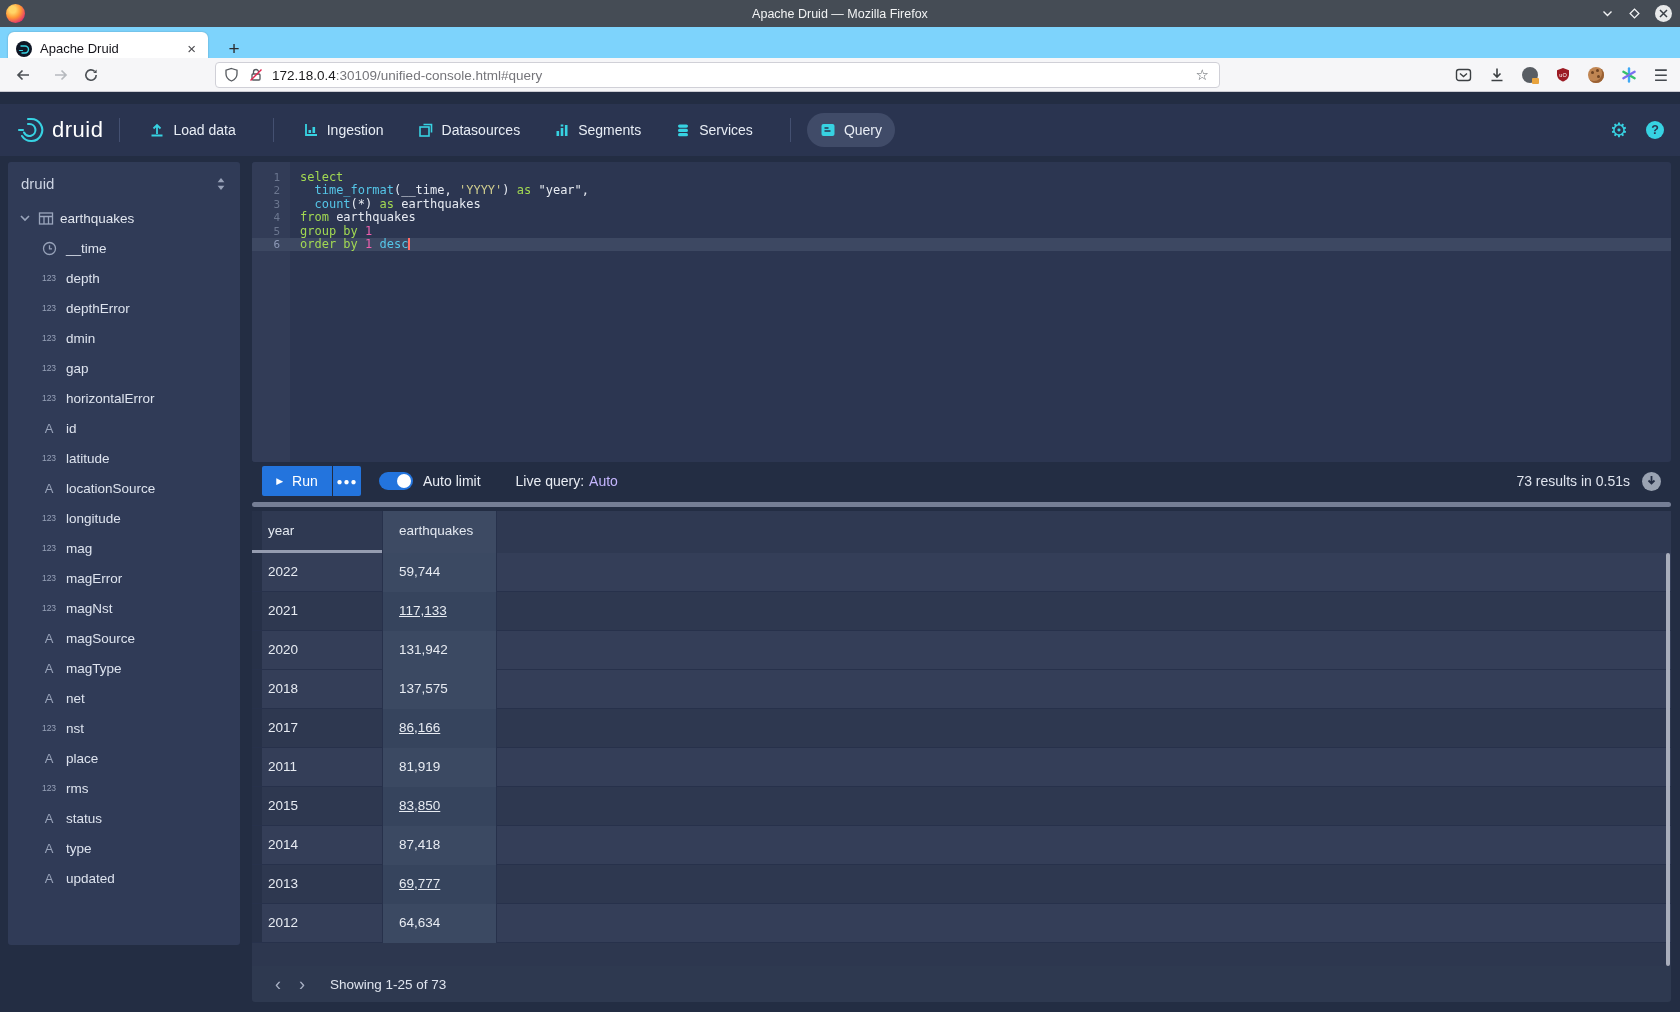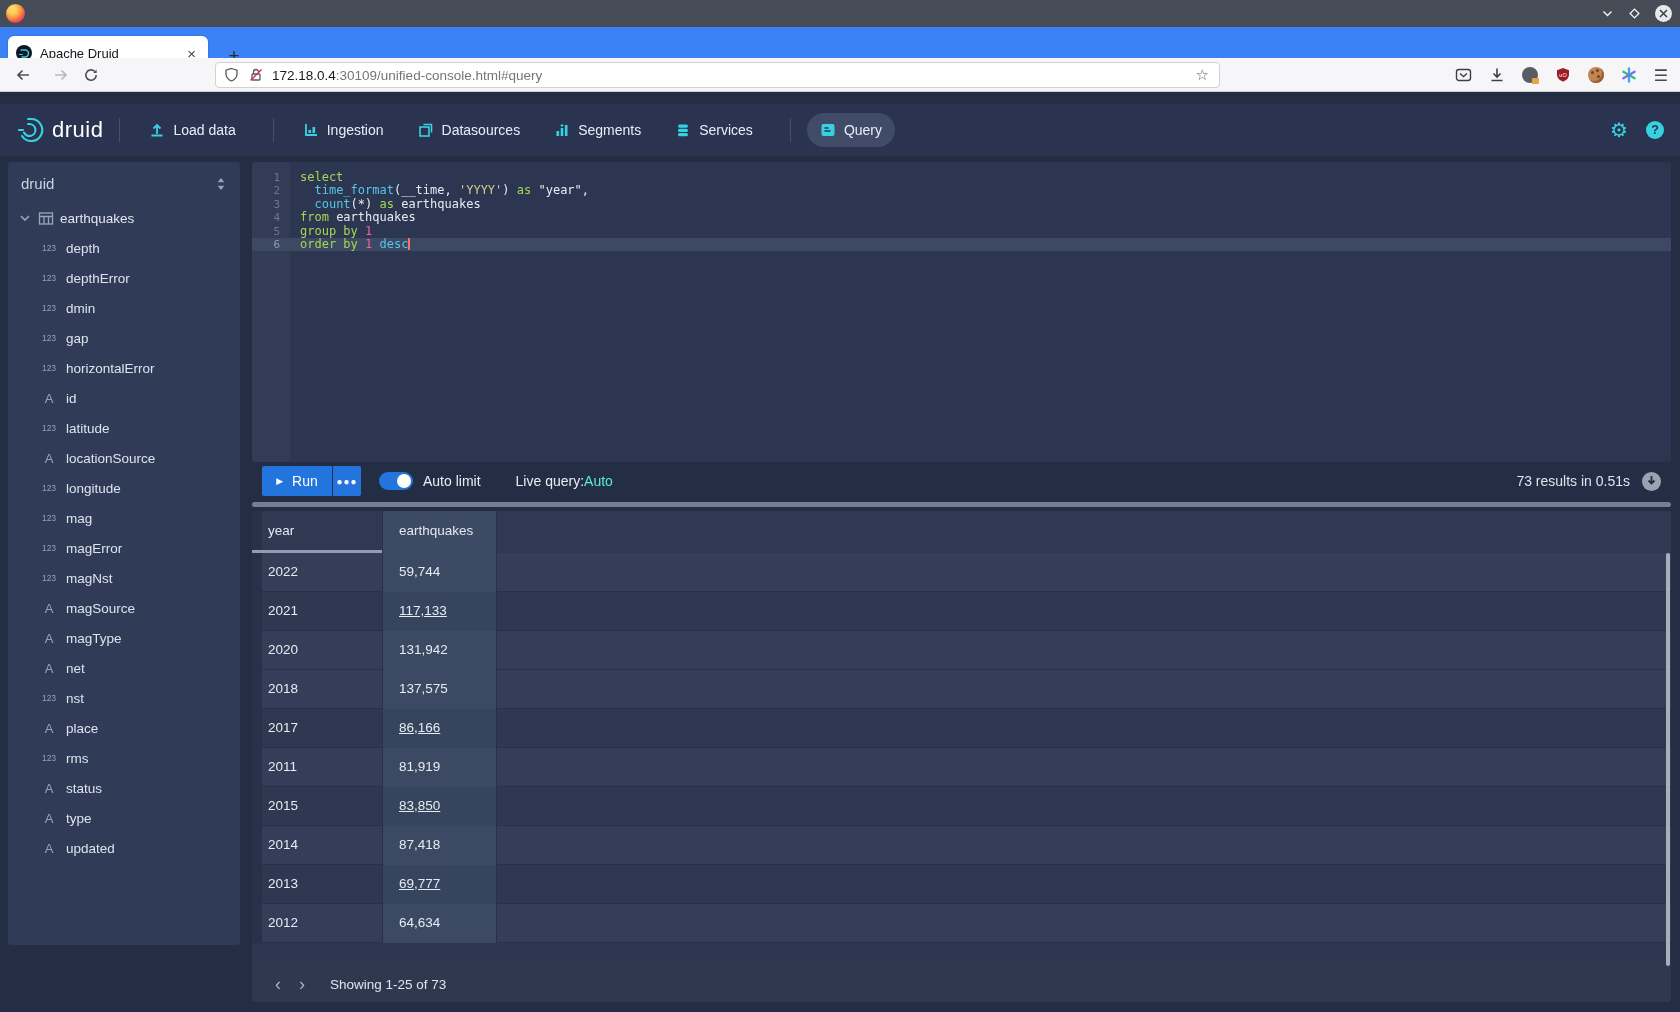--- a/index.html
+++ b/index.html
@@ -10,22 +10,22 @@
   
   .titlebar { position:absolute; top:0; left:0; right:0; height:27px; background:#454c55;
               display:flex; align-items:center; color:#f2f3f4; font-size:12.5px; }
   .ff-logo { position:absolute; left:6px; top:4px; width:19px; height:19px; border-radius:50%;
              background:radial-gradient(circle at 35% 30%, #ffd567 0 18%, #ff9736 45%, #e3306d 78%, #b5007f 100%); }
   .tb-title { flex:1; text-align:center; }
   .win-controls { position:absolute; right:8px; top:0; height:27px; display:flex; align-items:center; gap:14px; }
   .win-close-bg { width:17px; height:17px; border-radius:50%; background:#e8e9ea; display:flex; align-items:center; justify-content:center; }
 
   
-  .tabbar { position:absolute; top:27px; left:0; right:0; height:43px; background:#3b82f6;
-            display:flex; align-items:flex-end; }
+  .tabbar { position:absolute; top:27px; left:0; right:0; height:43px; background:#7dd3fc;
+            display:flex; align-items:center; }
   .tab { margin-left:8px; width:200px; height:34px; background:#fff; border-radius:6px;
          display:flex; align-items:center; padding:0 8px; box-shadow:0 0 2px rgba(0,0,0,.25); }
   .tab-label { flex:1; font-size:13px; color:#15141a; margin-left:8px; white-space:nowrap; overflow:hidden; }
   .tab-close { color:#4a4a4f; font-size:15px; padding:0 4px; }
   .newtab { margin-left:12px; font-size:19px; color:#2b2b2e; width:28px; height:28px;
             display:flex; align-items:center; justify-content:center; border-radius:4px; }
   .favicon { width:16px; height:16px; }
 
   
   .navtoolbar { position:absolute; top:58px; left:0; right:0; height:34px; background:#f6f6f8;
@@ -98,21 +98,21 @@
   .runbar { position:absolute; top:300px; height:38px; left:0; right:0;
             display:flex; align-items:center; padding-left:10px; color:#e9edf4; font-size:14px; }
   .run-btn { width:70px; height:30px; background:#2374dd; border-radius:2px 0 0 2px;
              display:flex; align-items:center; justify-content:center; gap:9px; color:#fff; }
   .more-btn { width:28px; height:30px; background:#2374dd; border-radius:0 2px 2px 0; margin-left:1px;
               display:flex; align-items:center; justify-content:center; color:#fff; font-size:10px; letter-spacing:1px; }
   .switch { margin-left:18px; width:34px; height:18px; border-radius:9px; background:#2374dd; position:relative; }
   .switch i { position:absolute; right:2px; top:2px; width:14px; height:14px; border-radius:50%; background:#fff; }
   .auto-limit { margin-left:10px; }
   .live-query { margin-left:35px; }
-  .live-query-val { color:#5eead4; }
+  .live-query-val { color:#c4b5fd; margin-left:5px; }
   .run-spacer { flex:1; }
   .results-summary { color:#dfe4ee; }
   .dl-circle { margin:0 10px 0 12px; width:19px; height:19px; border-radius:50%; background:#9aa3b2;
                display:flex; align-items:center; justify-content:center; }
 
   
   .hscroll { position:absolute; top:340px; height:5px; left:0; right:0; background:#757e95; border-radius:3px; }
 
   
   .results { position:absolute; top:349px; left:0; right:0; bottom:46px; background:#2d374f; overflow:hidden; }
@@ -140,20 +140,21 @@
 
   svg { display:block; }
 </style>
 </head>
 <body>
 
 <div class="screen">
 
   <div class="titlebar">
     <div class="ff-logo"></div>
+    <div class="tb-title">Apache Druid — Mozilla Firefox</div>
     <div class="win-controls">
       <span>
         <svg width="13" height="13">
             <path d="M2.5 4.5 L6.5 8.5 L10.5 4.5" stroke="#f2f3f4" stroke-width="1.4" fill="none"></path>
           </svg>
       </span>
       <span>
         <svg width="13" height="13">
             <rect x="3.4" y="3.4" width="6.2" height="6.2" transform="rotate(45 6.5 6.5)" stroke="#f2f3f4" stroke-width="1.3" fill="none"></rect>
           </svg>
@@ -331,20 +332,29 @@
         <svg width="14" height="14" style="flex:0 0 14px">
             <path d="M3 5 l4 4 4-4" stroke="#9aa5bc" stroke-width="1.6" fill="none"></path>
           </svg>
         <svg width="16" height="15" style="flex:0 0 16px;margin-left:6px">
             <rect x="1.5" y="2" width="13" height="11" stroke="#9aa5bc" stroke-width="1.3" fill="none"></rect>
             <path d="M1.5 5.5 h13 M6 5.5 V13 M10.5 5.5 V13" stroke="#9aa5bc" stroke-width="1.3"></path>
           </svg>
         <span class="tree-label">earthquakes</span>
       </div>
       <div>
+          <div class="tree-col-row">
+            <span class="type-icon">
+              <svg width="15" height="15">
+                <circle cx="7.5" cy="7.5" r="6" stroke="#97a2b9" stroke-width="1.3" fill="none"></circle>
+                <path d="M7.5 4.2 V7.8 H10" stroke="#97a2b9" stroke-width="1.3" fill="none"></path>
+              </svg>
+            </span>
+            <span class="tree-label">__time</span>
+          </div>
           <div class="tree-col-row">
             <span class="type-icon num">123</span>
             <span class="tree-label">depth</span>
           </div>
           <div class="tree-col-row">
             <span class="type-icon num">123</span>
             <span class="tree-label">depthError</span>
           </div>
           <div class="tree-col-row">
             <span class="type-icon num">123</span>

